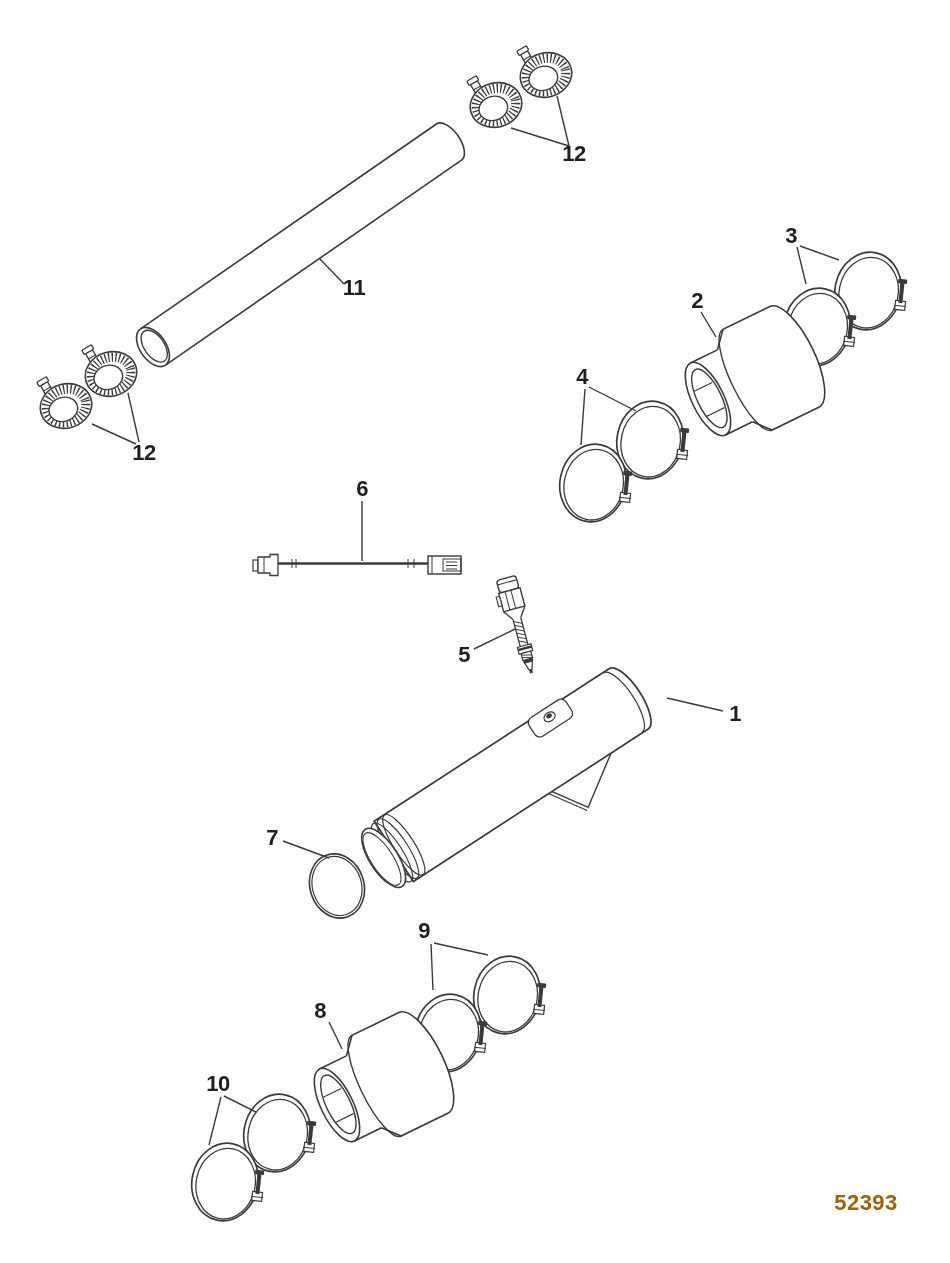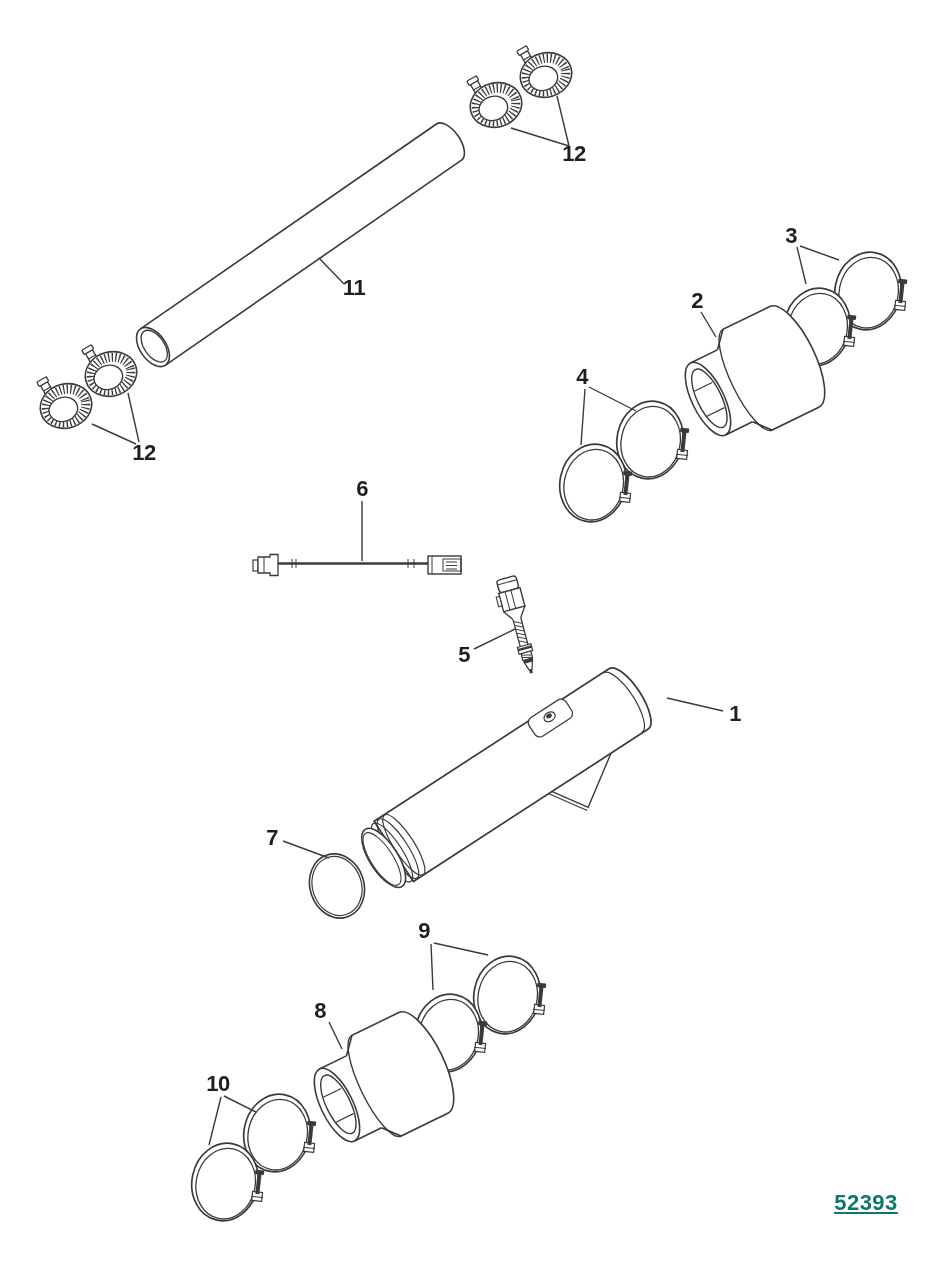--- a/index.html
+++ b/index.html
@@ -17,23 +17,22 @@
     transform: translate(-50%, -50%);
     font: 700 22px "Liberation Sans", sans-serif;
     color: #1f1f1f;
     letter-spacing: -0.5px;
     white-space: nowrap;
   }
   .drawing-number {
     position: absolute;
     transform: translate(-50%, -50%);
     font: 700 22px "Liberation Sans", sans-serif;
-    color: #0f766e;
+    color: #a16207;
     letter-spacing: 0.5px;
-    text-decoration: underline;
   }
 </style>
 </head>
 <body>
 
 <div class="stage">
 
 <svg width="950" height="1263" viewBox="0 0 950 1263">
   <defs>
 

